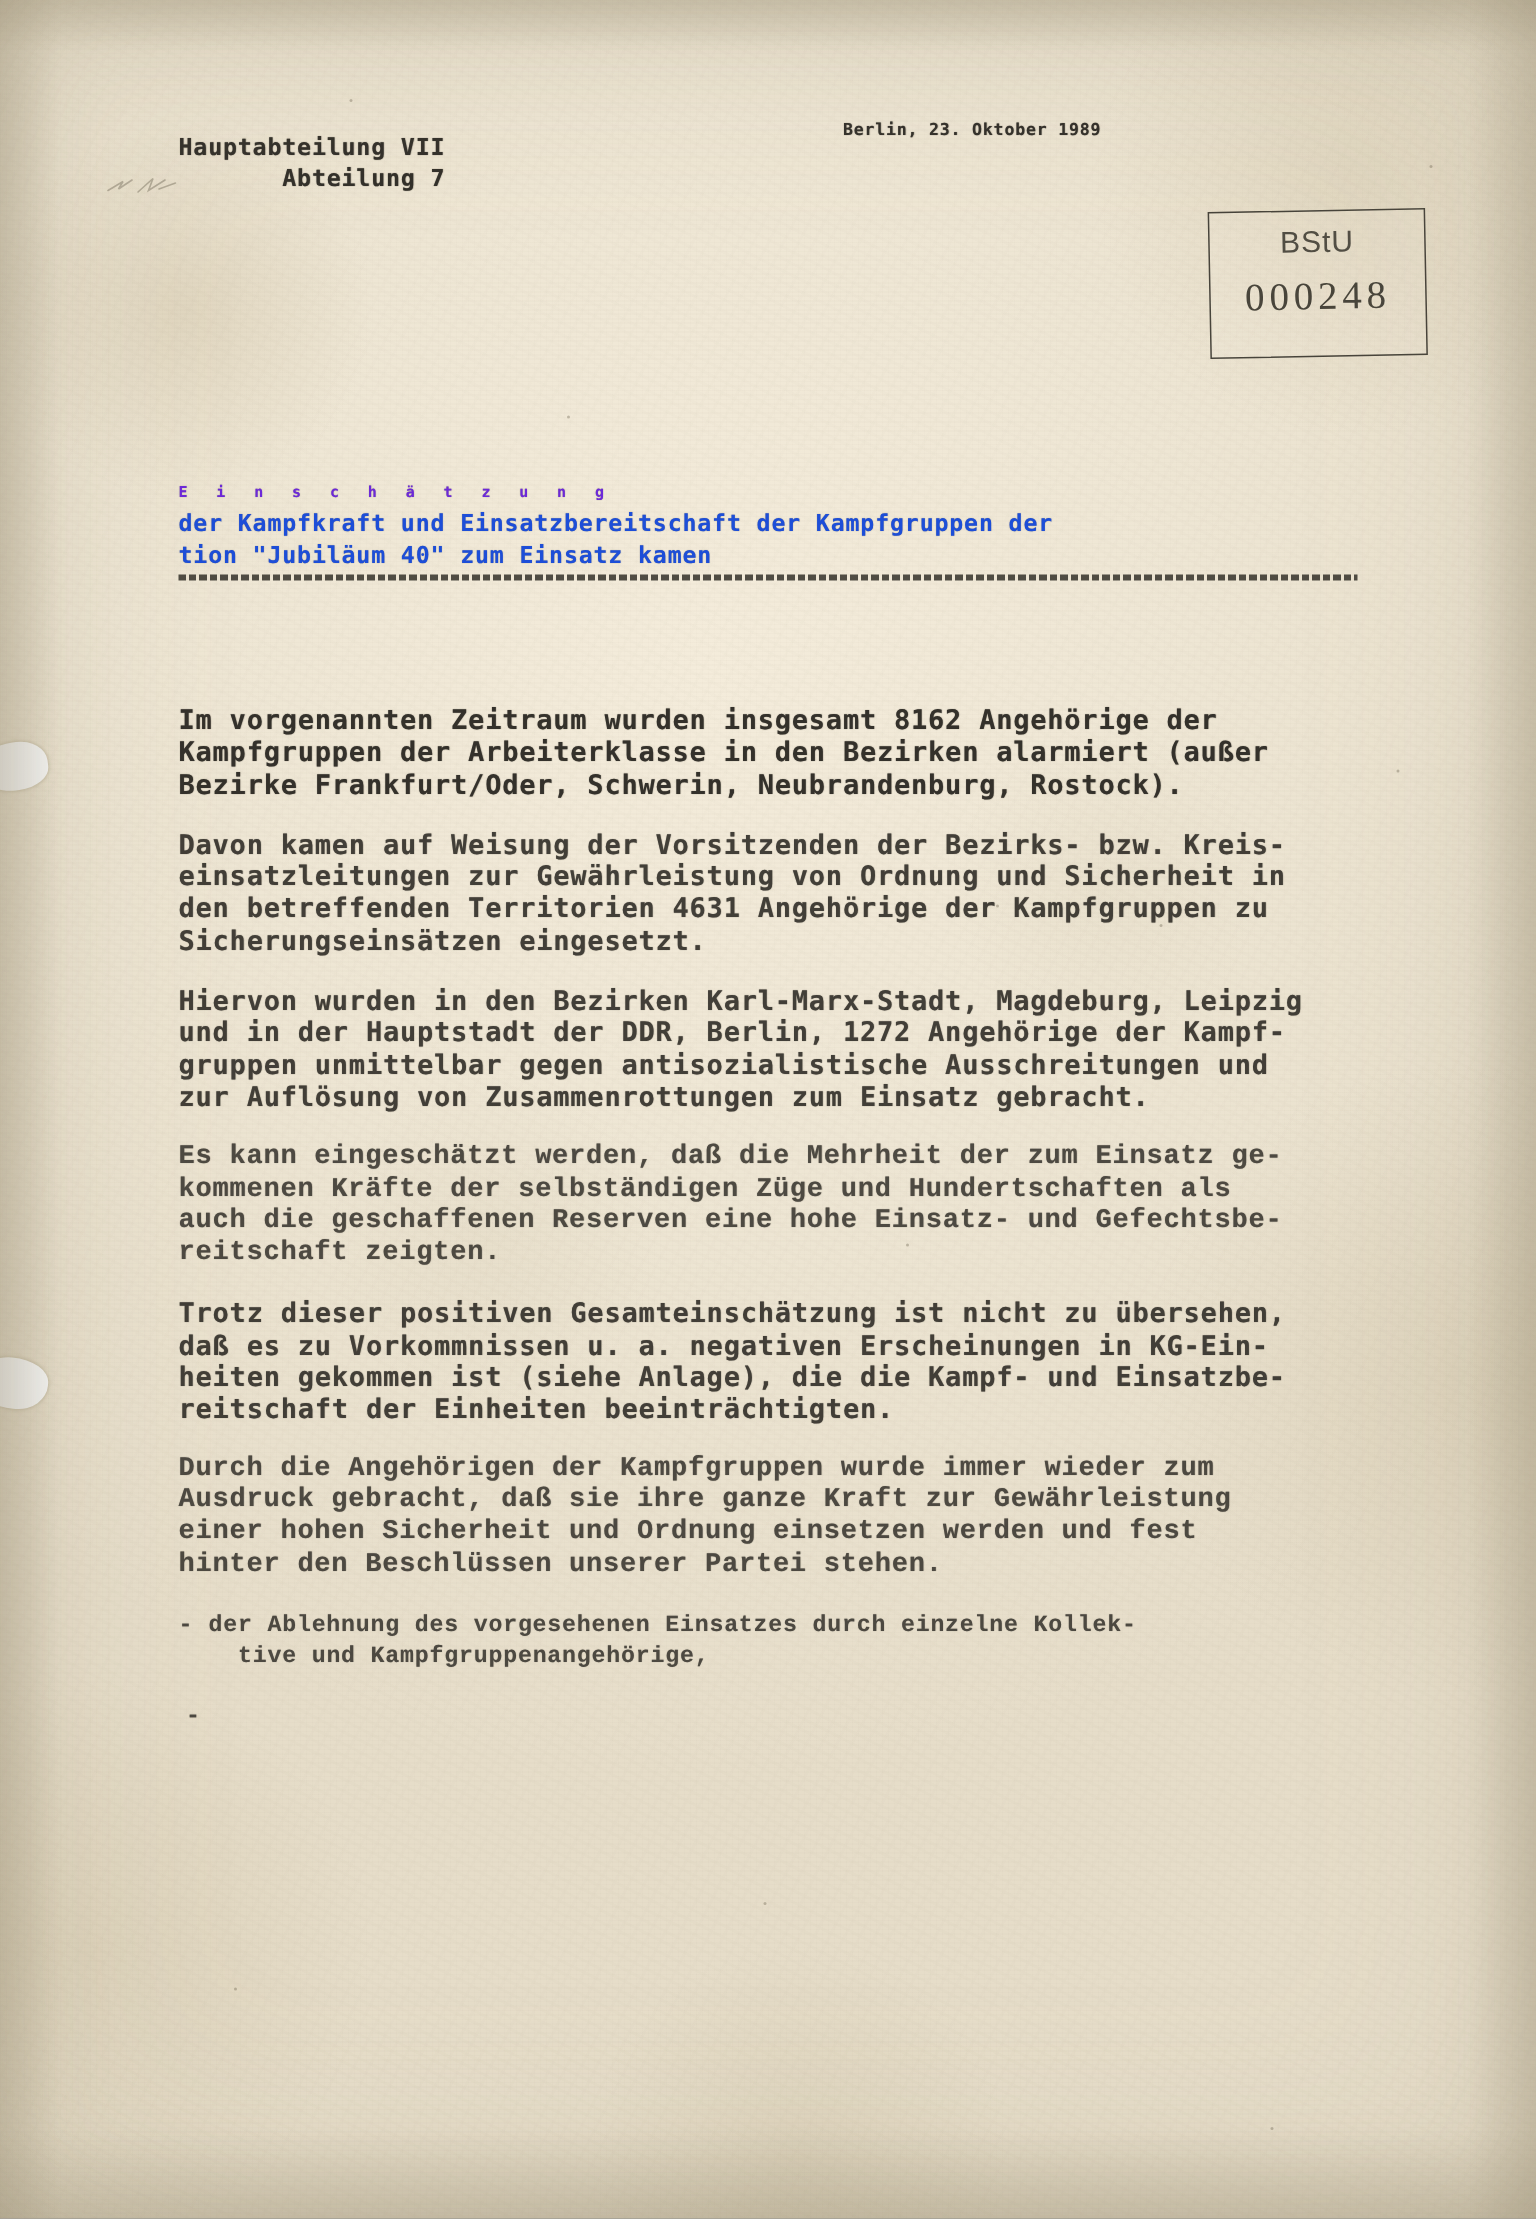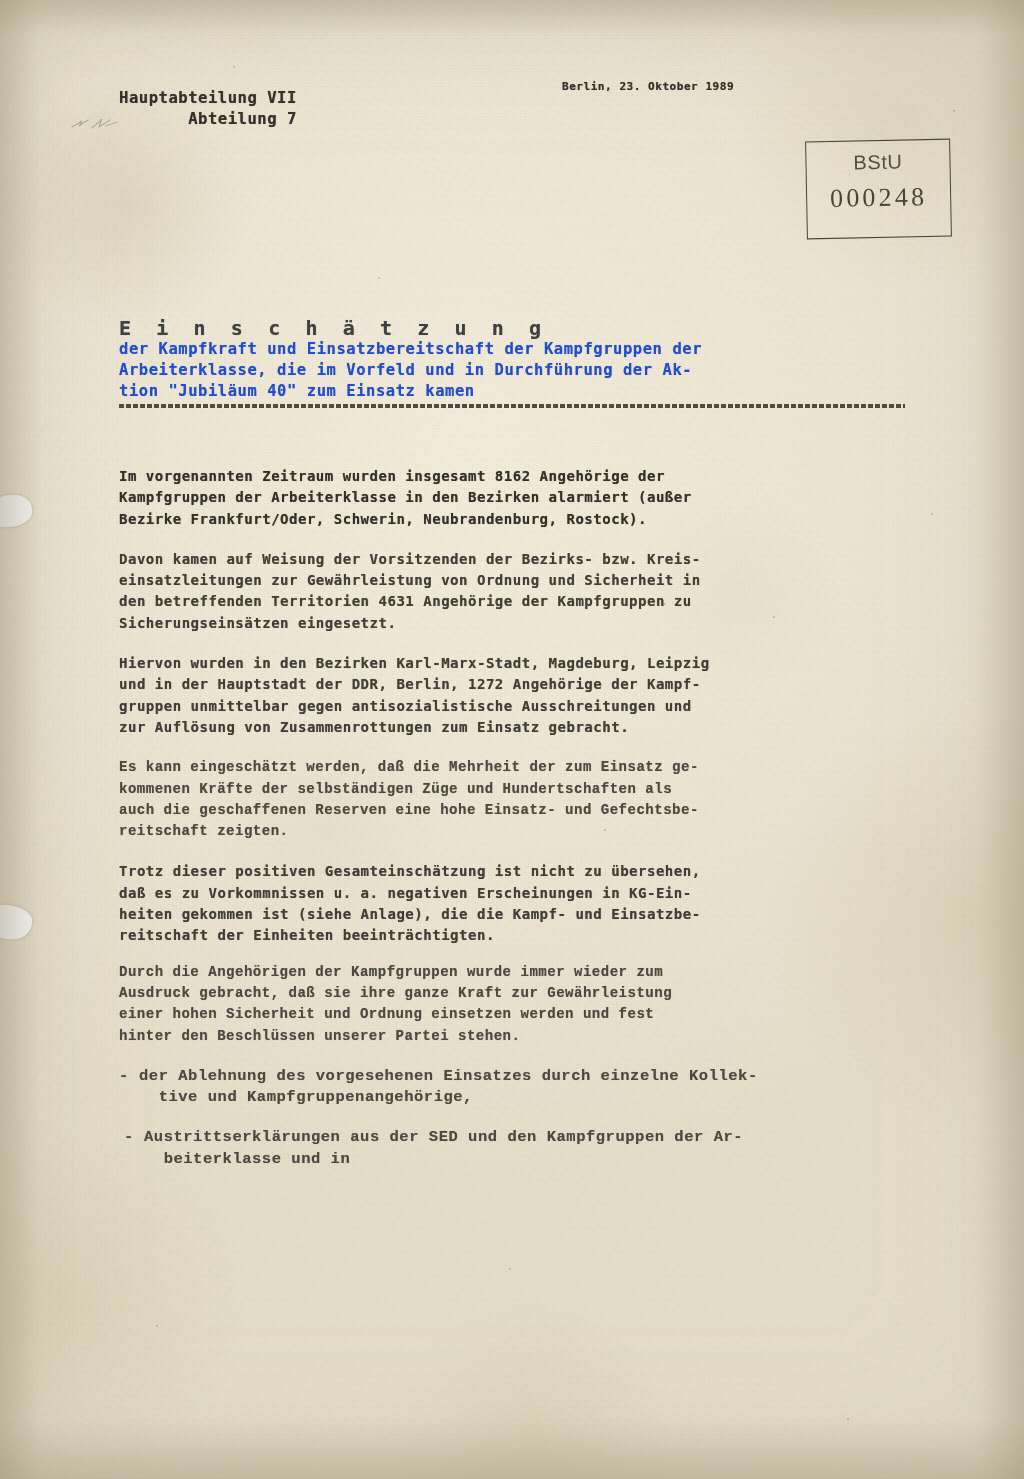--- a/index.html
+++ b/index.html
@@ -138,26 +138,26 @@
     text-align: center;
     font-family: "Liberation Serif", "DejaVu Serif", serif;
     font-size: 26px;
     letter-spacing: 3.2px;
     color: #3c3930;
   }
 
   
   .title-block { position: absolute; left: 119px; top: 318px; }
   .title-main {
-    font-size: 20px;
+    font-size: 10px;
     line-height: 21px;
     letter-spacing: 6.6px;
     font-weight: 700;
     white-space: pre;
-    color: #404040;
+    color: #6d28d9;
     text-shadow: 0 0 .7px rgba(60,56,48,.5);
   }
   .title-sub {
     font-size: 15.5px;
     line-height: 21px;
     letter-spacing: .55px;
     font-weight: 700;
     white-space: pre;
     color: #1d4ed8;
     text-shadow: 0 0 .7px rgba(60,56,48,.5);
@@ -167,21 +167,21 @@
     width: 786px;
     height: 4px;
     background-image:
       repeating-linear-gradient(90deg, #3a372f 0 5px, rgba(0,0,0,0) 5px 7px);
     opacity: .88;
   }
 
   
   .body-text { position: absolute; left: 119px; top: 452px; width: 880px; }
   .para {
-    font-size: 14px;
+    font-size: 18px;
     line-height: 21.3px;
     letter-spacing: .52px;
     font-weight: 700;
     white-space: pre;
     color: #34312b;
     text-shadow:
       0 0 .7px rgba(62,58,50,.5),
       .35px .25px .55px rgba(95,88,72,.25);
     margin-bottom: 19px;
   }
@@ -236,21 +236,20 @@
   <div class="tw hdr-date">Berlin, 23. Oktober 1989</div>
 
   <div class="stamp">
     <div class="bstu">BStU</div>
     <div class="num">000248</div>
   </div>
 
   <div class="title-block">
     <div class="title-main">E i n s c h ä t z u n g</div>
     <div class="title-sub">der Kampfkraft und Einsatzbereitschaft der Kampfgruppen der</div>
-    <div class="title-sub">Arbeiterklasse, die im Vorfeld und in Durchführung der Ak-</div>
     <div class="title-sub">tion "Jubiläum 40" zum Einsatz kamen</div>
     <div class="title-rule"></div>
   </div>
 
   <div class="body-text">
 
     <p class="para"><span>Im vorgenannten Zeitraum wurden insgesamt 8162 Angehörige der</span>
 <span>Kampfgruppen der Arbeiterklasse in den Bezirken alarmiert (außer</span>
 <span>Bezirke Frankfurt/Oder, Schwerin, Neubrandenburg, Rostock).</span></p>
 
@@ -281,22 +280,20 @@
 
 
     <div class="bullet-row fade-b">
       <span class="dash">-</span>
       <span><span>der Ablehnung des vorgesehenen Einsatzes durch einzelne Kollek-</span>
   <span>tive und Kampfgruppenangehörige,</span></span>
     </div>
 
     <div class="bullet-row indent2 fade-b">
       <span class="dash">-</span>
-      <span><span>Austrittserklärungen aus der SED und den Kampfgruppen der Ar-</span>
-  <span>beiterklasse und in</span></span>
     </div>
 
   </div>
 
   <div class="speck" style="left:233px; top:66px;  width:2px; height:2px;"></div>
   <div class="speck" style="left:931px; top:513px; width:2px; height:2px;"></div>
   <div class="speck" style="left:664px; top:603px; width:2px; height:2px;"></div>
   <div class="speck" style="left:773px; top:616px; width:2px; height:2px;"></div>
   <div class="speck" style="left:378px; top:277px; width:2px; height:2px;"></div>
   <div class="speck" style="left:953px; top:110px; width:2px; height:2px;"></div>

